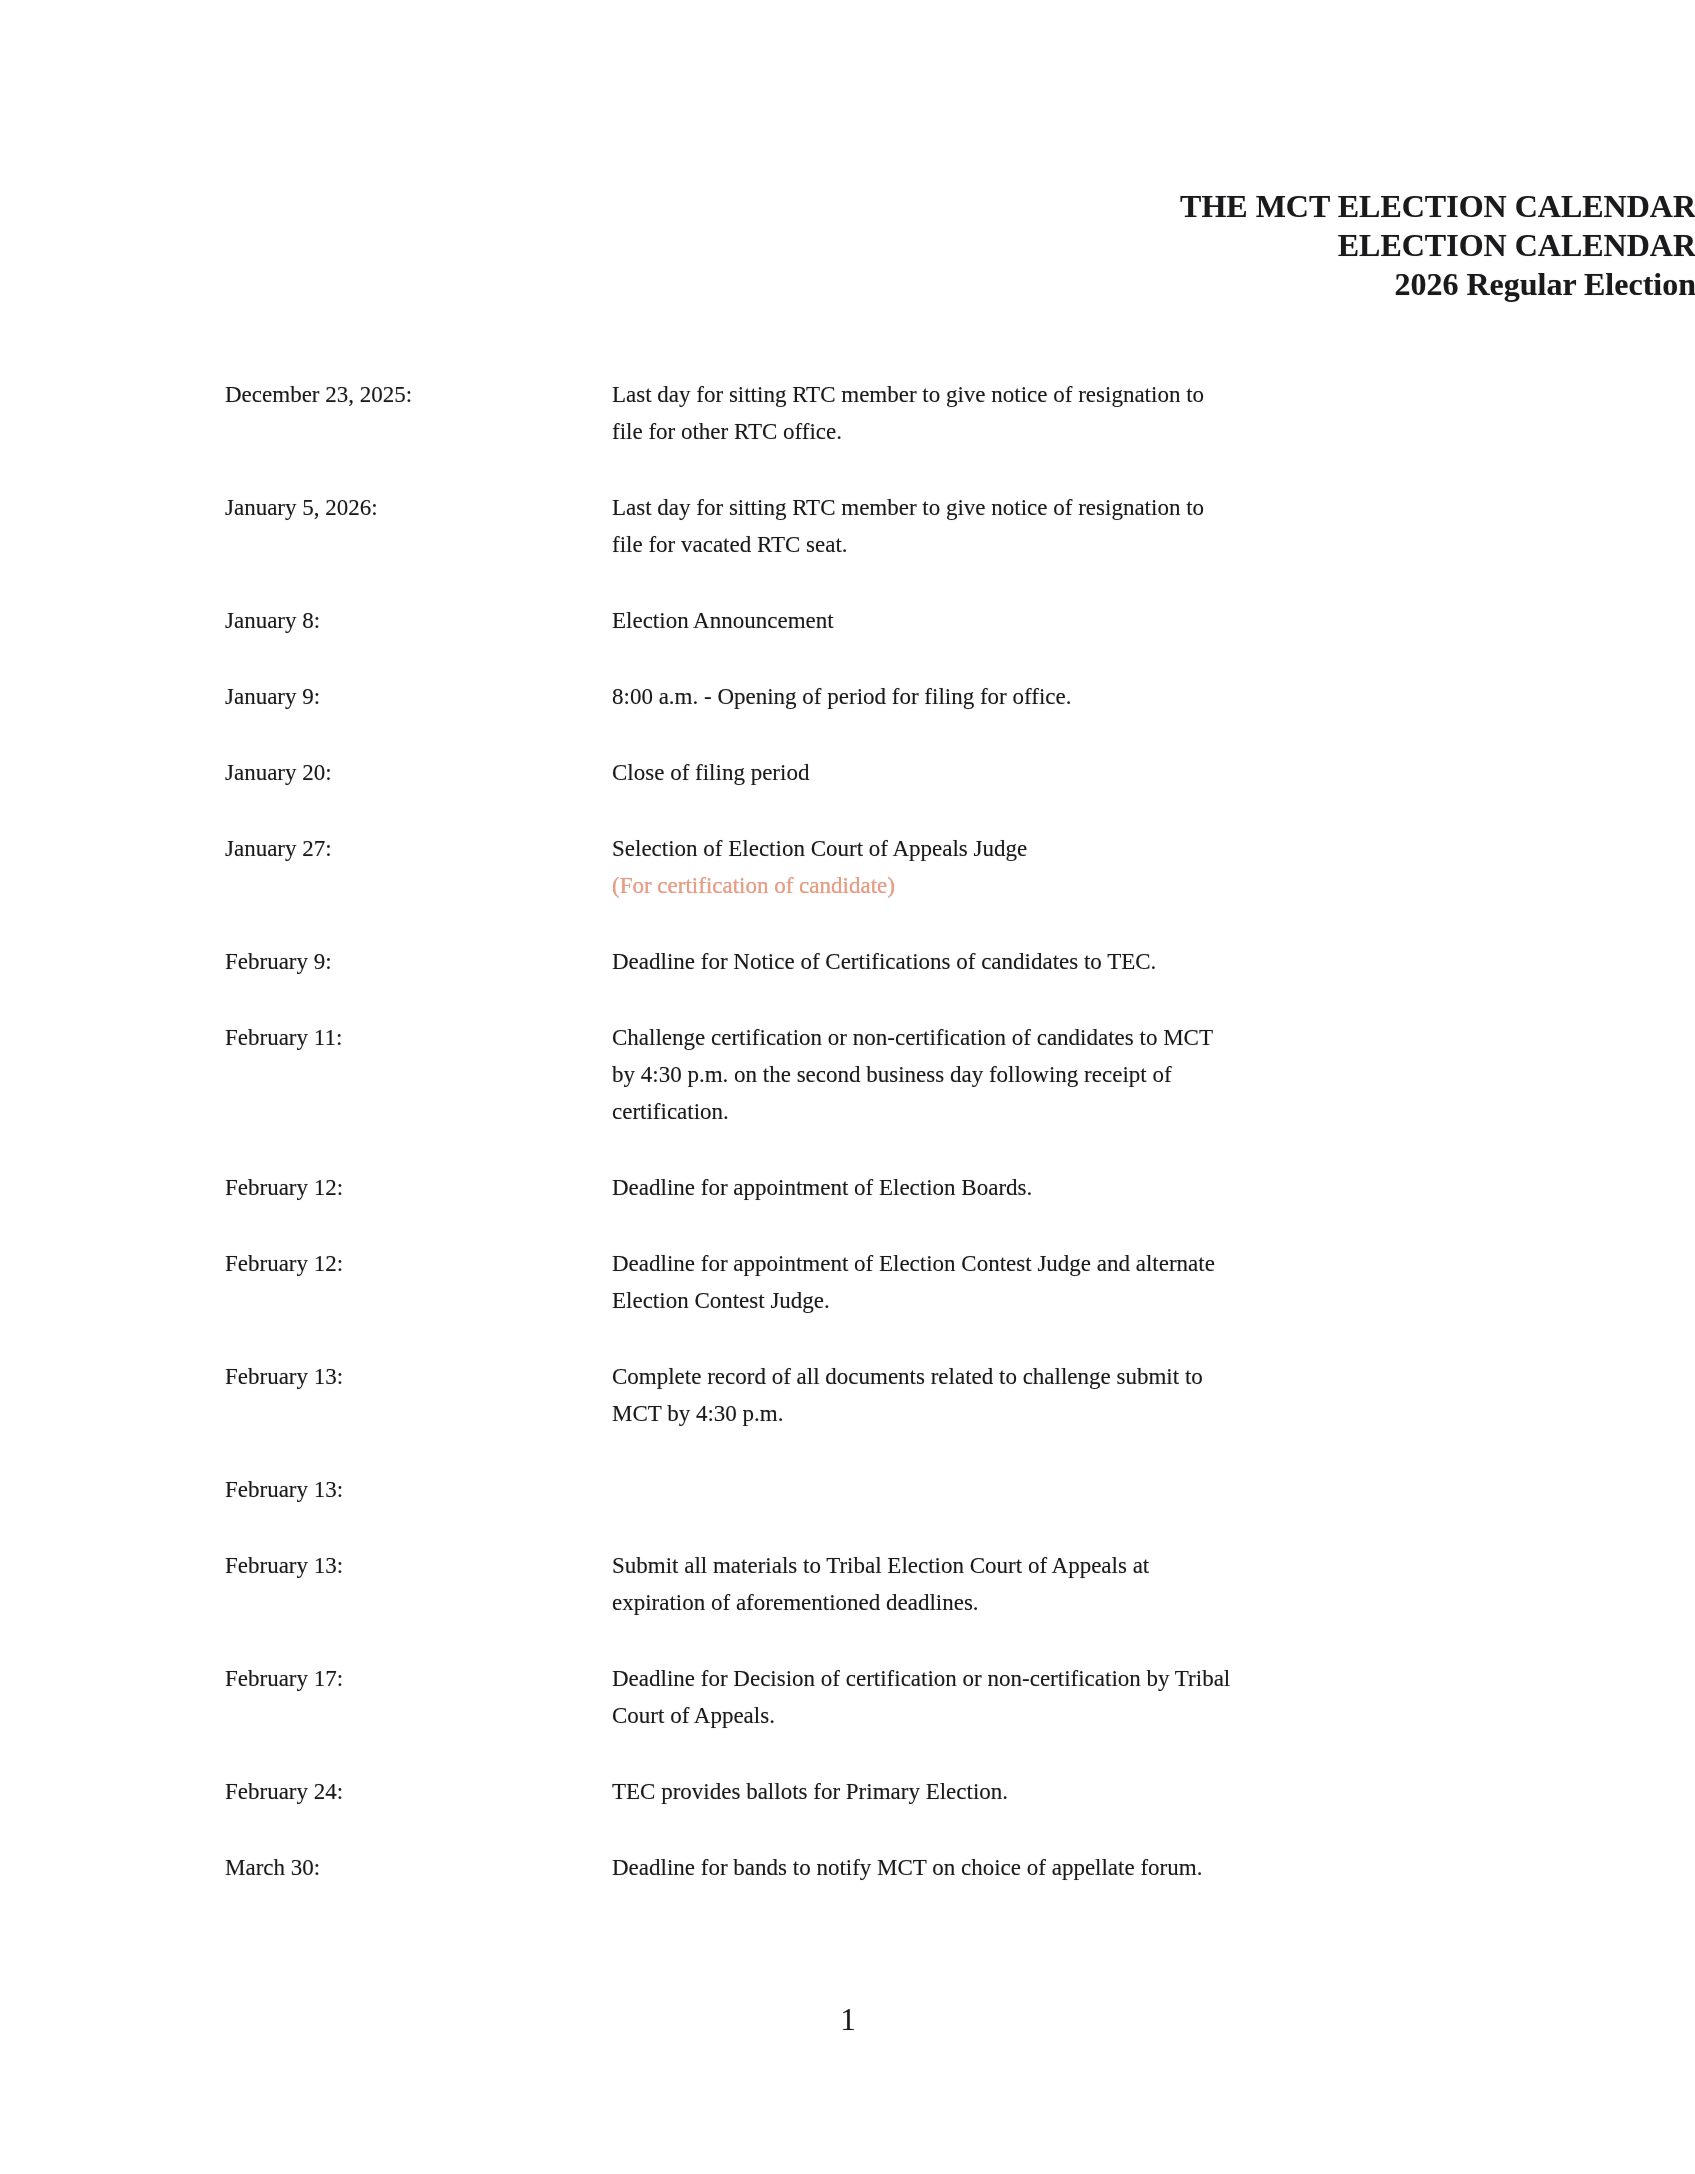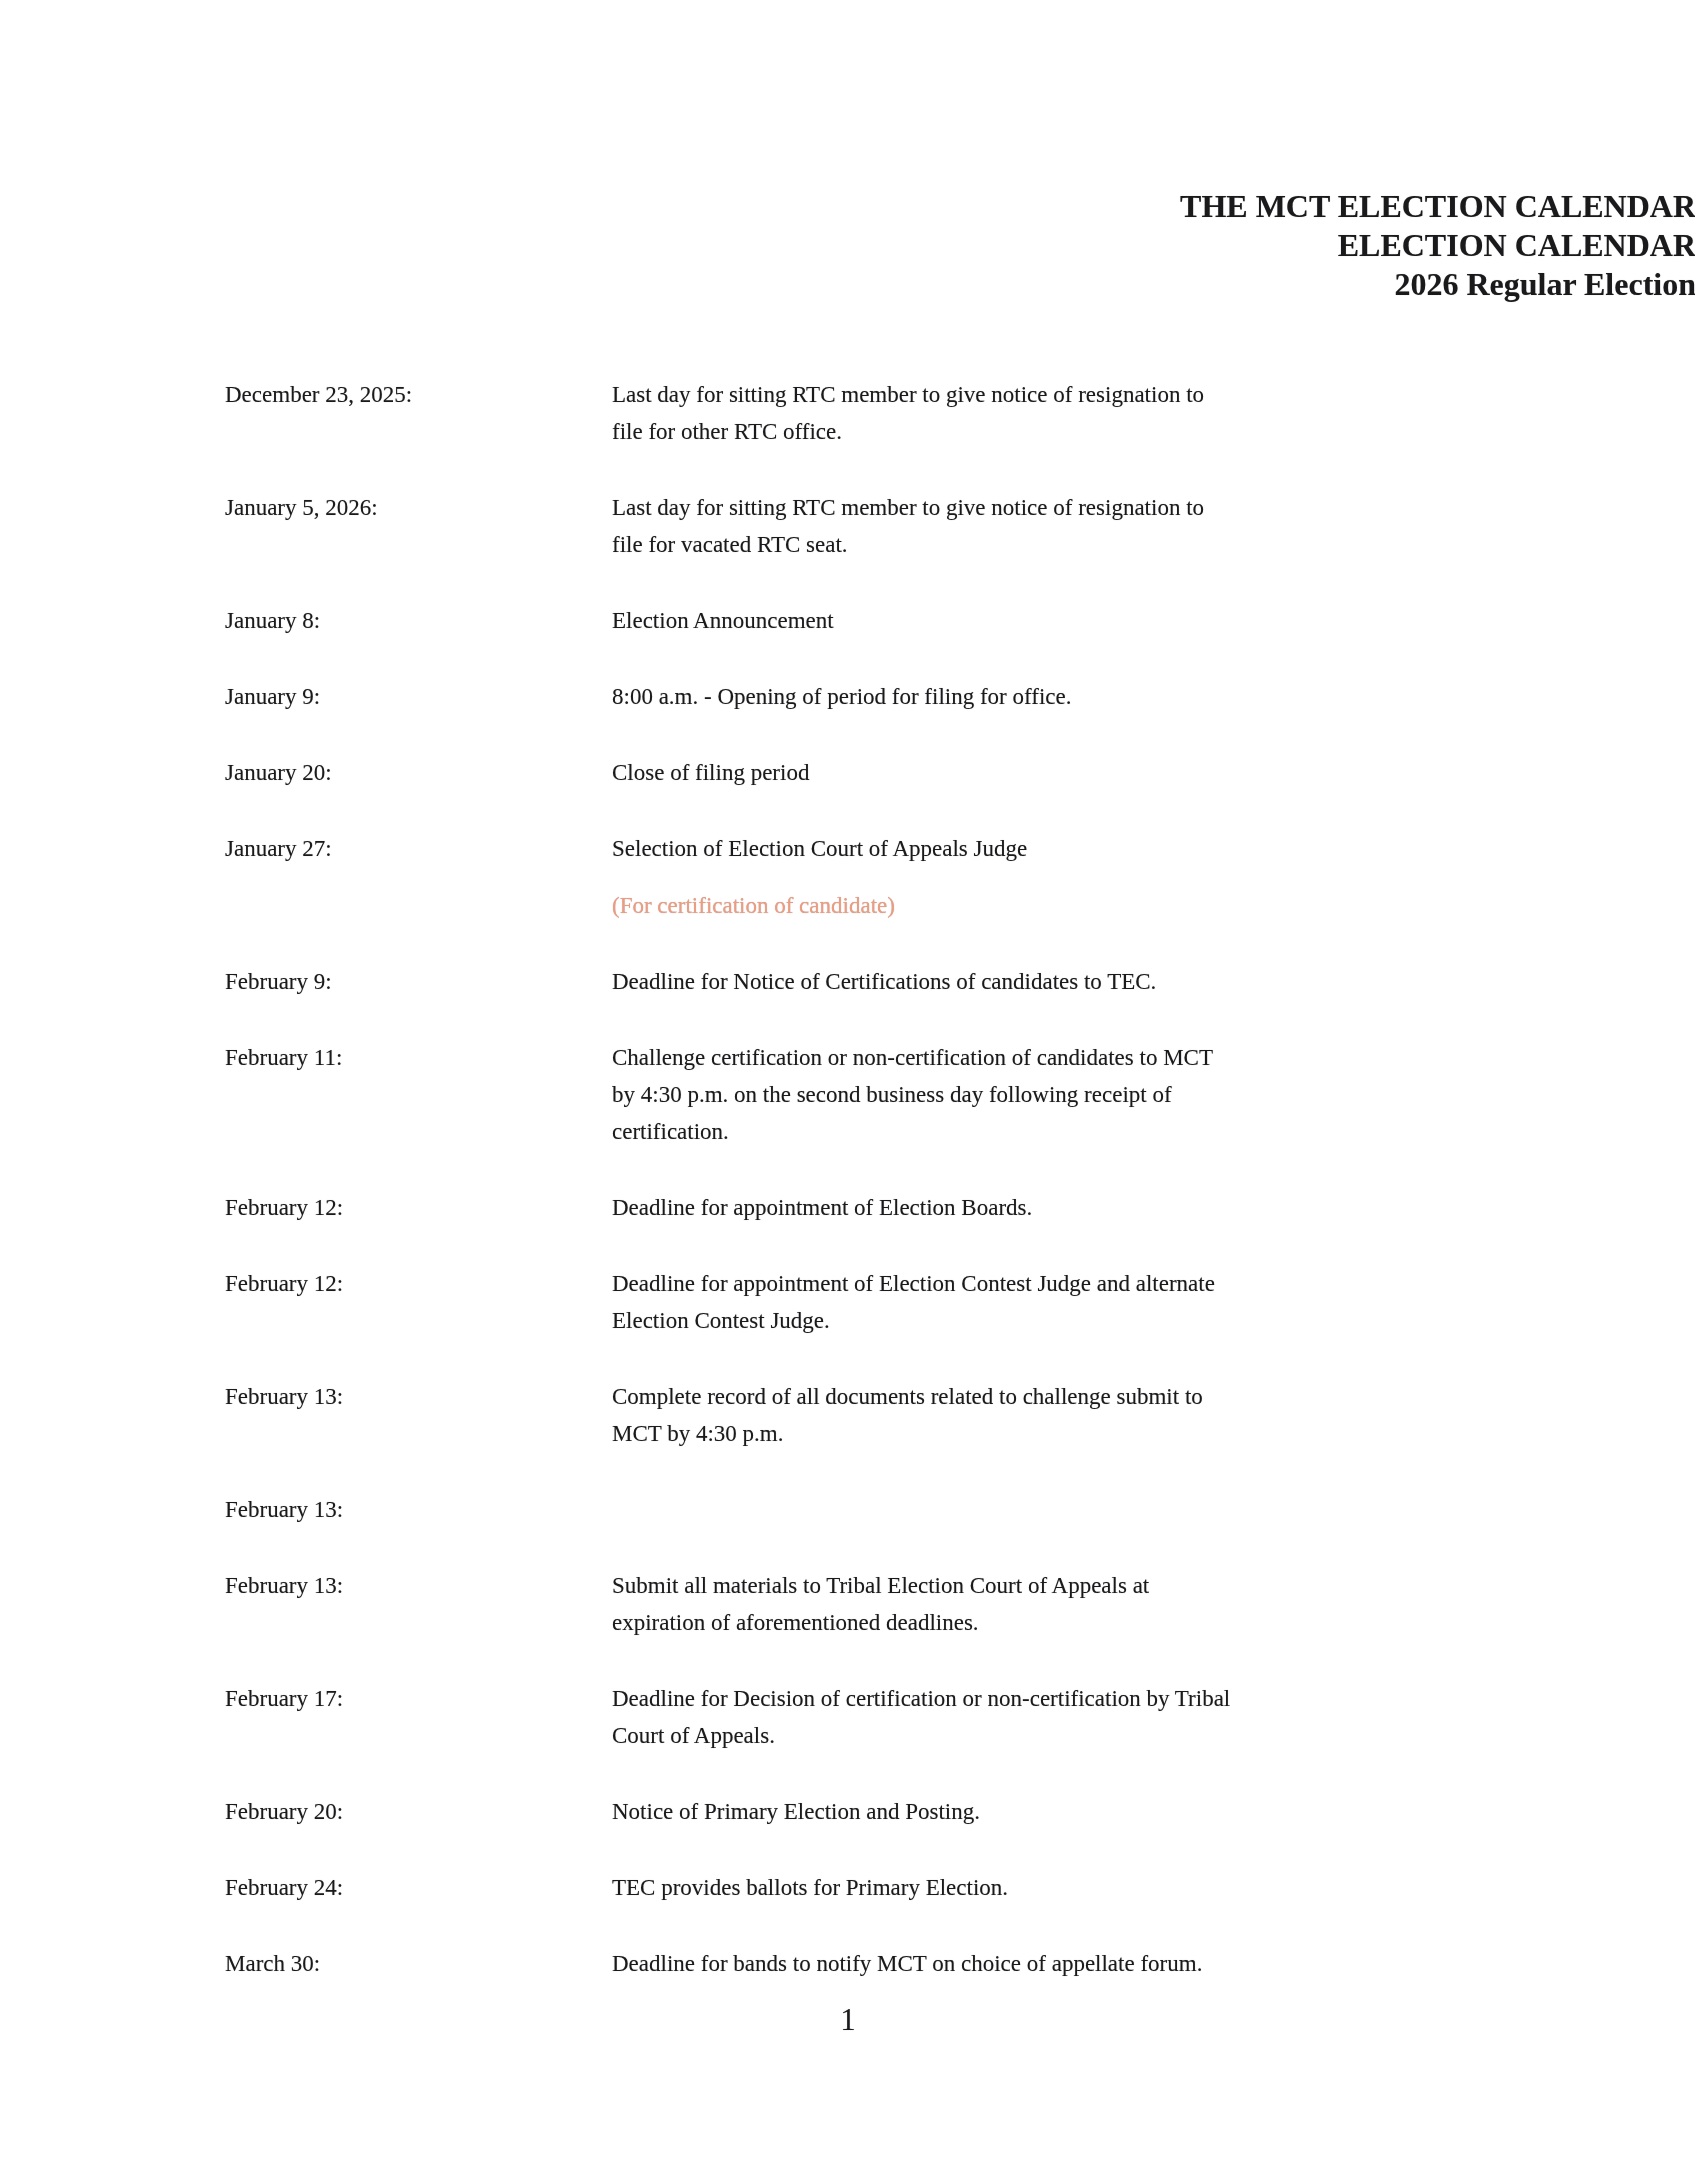--- a/index.html
+++ b/index.html
@@ -98,21 +98,21 @@
     <div class="entry-desc"><span class="desc-text">8:00 a.m. - Opening of period for filing for office.</span></div>
   </div>
 
   <div class="entry">
     <div class="entry-date">January 20:</div>
     <div class="entry-desc"><span class="desc-text">Close of filing period</span></div>
   </div>
 
   <div class="entry">
     <div class="entry-date">January 27:</div>
-    <div class="entry-desc"><span class="desc-text">Selection of Election Court of Appeals Judge</span><span class="entry-note" style="color: rgb(237, 156, 128); margin-top: 20px;">(For certification of candidate)</span></div>
+    <div class="entry-desc"><span class="desc-text">Selection of Election Court of Appeals Judge</span><span class="entry-note" style="color: rgb(237, 156, 128);">(For certification of candidate)</span></div>
   </div>
 
   <div class="entry">
     <div class="entry-date">February 9:</div>
     <div class="entry-desc"><span class="desc-text">Deadline for Notice of Certifications of candidates to TEC.</span></div>
   </div>
 
   <div class="entry">
     <div class="entry-date">February 11:</div>
     <div class="entry-desc"><span class="desc-text">Challenge certification or non-certification of candidates to MCT
@@ -146,24 +146,20 @@
     <div class="entry-desc"><span class="desc-text">Submit all materials to Tribal Election Court of Appeals at
 expiration of aforementioned deadlines.</span></div>
   </div>
 
   <div class="entry">
     <div class="entry-date">February 17:</div>
     <div class="entry-desc"><span class="desc-text">Deadline for Decision of certification or non-certification by Tribal
 Court of Appeals.</span></div>
   </div>
 
-  <div class="entry">
-    <div class="entry-date">February 20:</div>
-    <div class="entry-desc"><span class="desc-text">Notice of Primary Election and Posting.</span></div>
-  </div>
 
   <div class="entry">
     <div class="entry-date">February 24:</div>
     <div class="entry-desc"><span class="desc-text">TEC provides ballots for Primary Election.</span></div>
   </div>
 
   <div class="entry">
     <div class="entry-date">March 30:</div>
     <div class="entry-desc"><span class="desc-text">Deadline for bands to notify MCT on choice of appellate forum.</span></div>
   </div>

